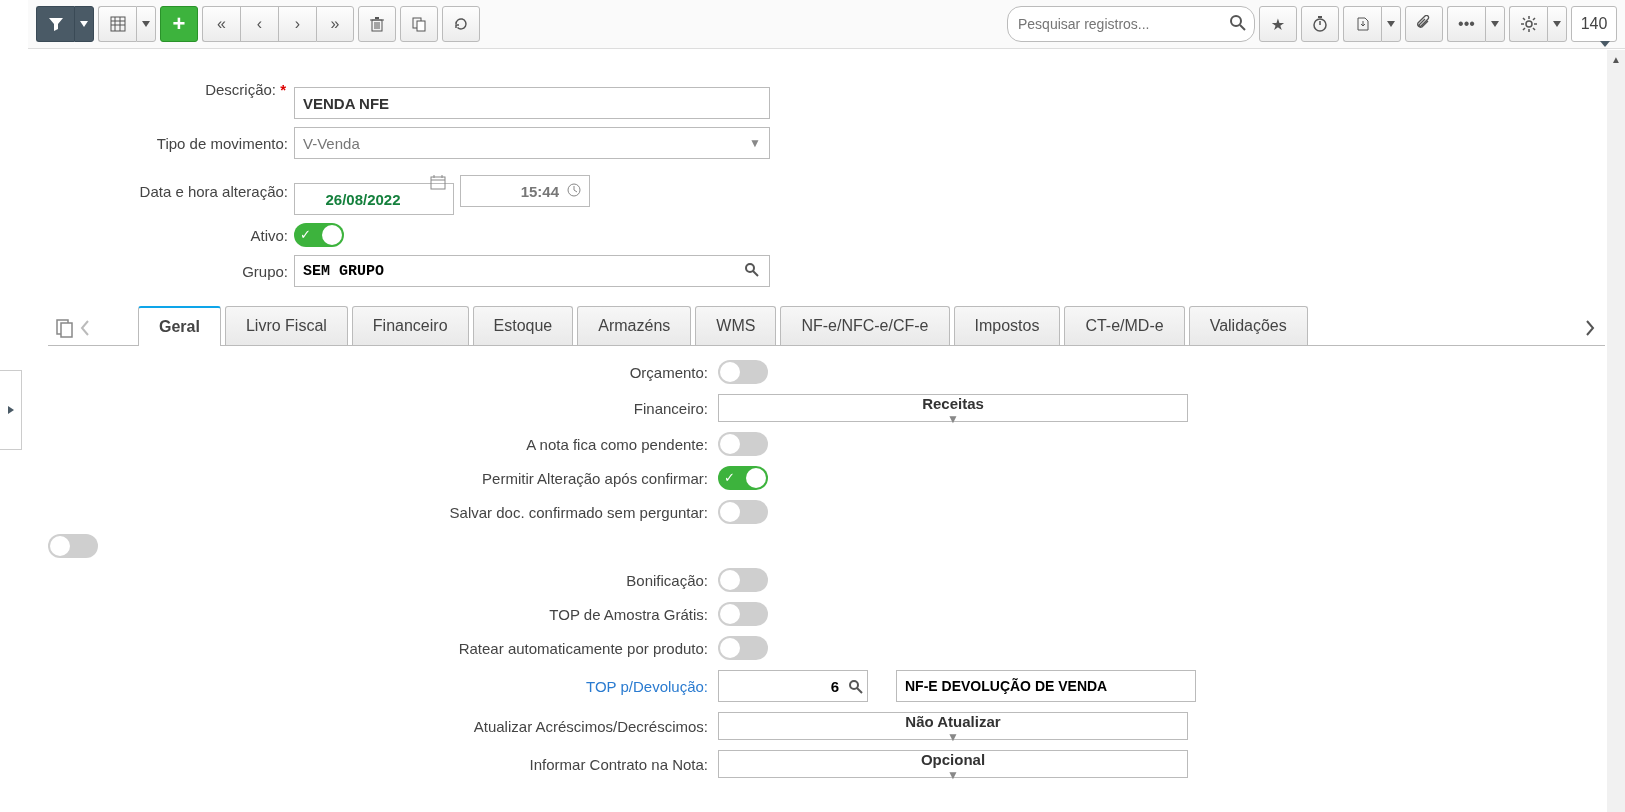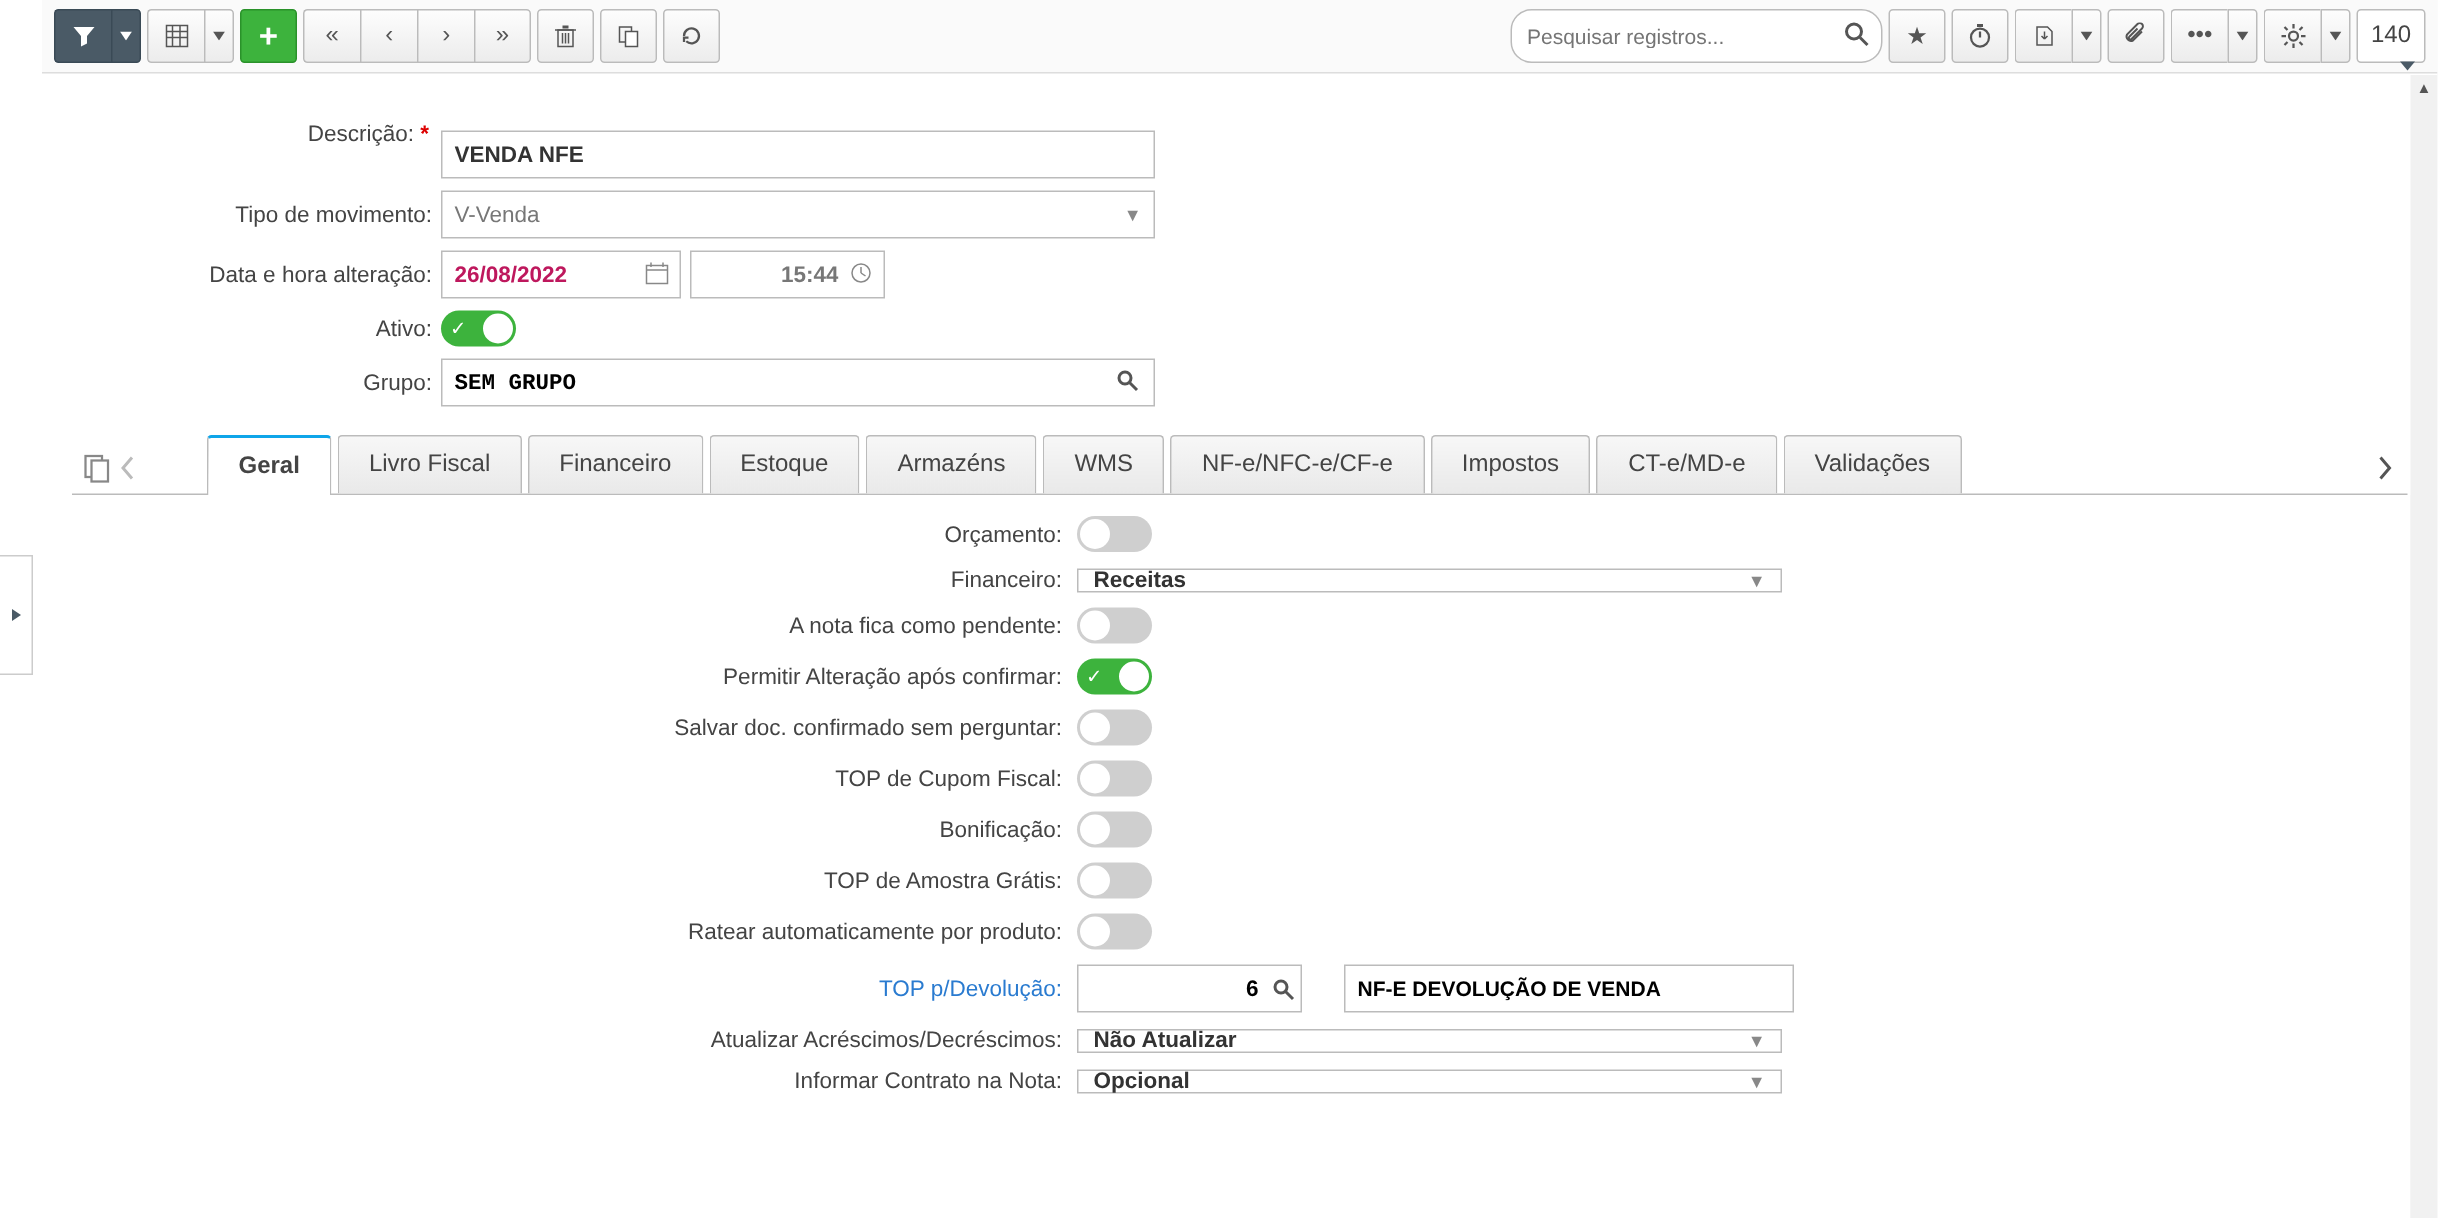--- a/index.html
+++ b/index.html
@@ -30,21 +30,21 @@
   .tb-count::after { content:''; position:absolute; bottom:-6px; right:6px; width:0; height:0; border-left:5px solid transparent; border-right:5px solid transparent; border-top:6px solid #4a5a66; }
   
   
   .form-area { padding: 10px 20px 0 20px; display: flex; flex-direction: column; gap: 8px; position: relative; }
   .form-row { display: flex; align-items: center; gap: 6px; }
   .form-label { width: 240px; text-align: right; color: #444; font-size: 15px; }
   .req { color: #d00; font-weight: bold; margin-right: 2px; }
   .input-text { height: 32px; border: 1px solid #bbb; padding: 0 8px; font-size: 15px; font-weight: bold; color: #333; background:#fff; }
   .input-text.num { width: 160px; text-align: right; }
   .input-text.wide { width: 476px; margin-top: 28px; }
-  .input-text.date { width: 160px; text-align: left; padding-right: 30px; position: relative; color:#be185d; }
+  .input-text.date { width: 160px; text-align: center; padding-right: 30px; position: relative; color:#15803d;margin-top:16px; }
   .input-text.time { width: 130px; text-align: right; padding-right: 30px; color:#777; }
   .input-wrap { position: relative; display: inline-block; }
   .input-wrap .trail { position: absolute; right: 8px; top: 7px; color: #888; pointer-events: none; }
   .select { height: 32px; width: 476px; border: 1px solid #bbb; padding: 0 8px; font-size: 15px; color: #777; background:#fff; display: flex; align-items: center; justify-content: space-between; cursor: pointer; }
   .select .caret-dn { color:#888; font-size:12px; }
   .lookup { display: flex; }
   .lookup input { height: 32px; border: 1px solid #bbb; padding: 0 30px 0 8px; font-size: 15px; font-weight: bold; width: 446px; font-family: Liberation Mono, monospace; }
   .lookup .mag { position: relative; left: -26px; top: 7px; color:#555; pointer-events:none; }
   
   .toggle { width: 50px; height: 24px; border-radius: 12px; position: relative; cursor: pointer; display:inline-block; }
@@ -63,21 +63,21 @@
   .tab.active { background: #fff; font-weight: bold; border-top: 2px solid #0ea5e9; position: relative; top:1px; }
   .tabstrip .scroll-r { position:absolute; right:8px; bottom:6px; color:#555; cursor:pointer; }
   
   
   .tab-content { flex:1; overflow-y: auto; padding: 14px 20px 10px 20px; border-top: none; position: relative; }
   .content-scroll { position:absolute; right:0; top:0; bottom:0; width:18px; background:#f1f1f1; }
   .content-scroll .thumb { position:absolute; left:2px; right:2px; top:2px; height:110px; background:#b0b0b0; border-radius:4px; }
   .detail-row { display:flex; align-items:center; gap:10px; margin-bottom: 10px; }
   .detail-label { width: 660px; text-align: right; color:#444; font-size:15px; }
   .detail-label.link { color:#2a7bd0; }
-  .detail-select { height:16px; width:470px; border:1px solid #bbb; padding:0 10px; font-size:15px; font-weight:bold; display:flex; align-items:center; justify-content:space-between; background:#fff; cursor:pointer; }
+  .detail-select { height:28px; width:470px; border:1px solid #bbb; padding:0 10px; font-size:15px; font-weight:bold; display:flex; align-items:center; justify-content:space-between; background:#fff; cursor:pointer;flex-direction:column; }
   .detail-lookup { display:flex; align-items:center; gap:6px; }
   .detail-lookup .num-in { width:150px; height:32px; border:1px solid #bbb; text-align:right; padding:0 28px 0 8px; font-size:15px; font-weight:bold; }
   .detail-lookup .mag2 { position:relative; left:-26px; top:1px; color:#555; }
   .detail-lookup .desc-in { width:300px; height:32px; border:1px solid #bbb; padding:0 8px; font-size:14px; font-weight:bold; }
   
   
   .outer-scroll { position:absolute; right:0; top:50px; bottom:0; width:18px; background:#f1f1f1; }
   .outer-scroll .arrow-up { position:absolute; top:0; left:0; right:0; height:18px; display:flex; align-items:center; justify-content:center; color:#555; font-size:10px; }
   
   svg { display:block; }
@@ -331,21 +331,20 @@
             <div class="knob"></div>
           </div>
       </div>
       <div class="detail-row">
         <div class="detail-label">Salvar doc. confirmado sem perguntar:</div>
         <div class="toggle off">
             <div class="knob"></div>
           </div>
       </div>
       <div class="detail-row">
-        <div class="detail-label">TOP de Cupom Fiscal:</div>
         <div class="toggle off">
             <div class="knob"></div>
           </div>
       </div>
       <div class="detail-row">
         <div class="detail-label">Bonificação:</div>
         <div class="toggle off">
             <div class="knob"></div>
           </div>
       </div>

